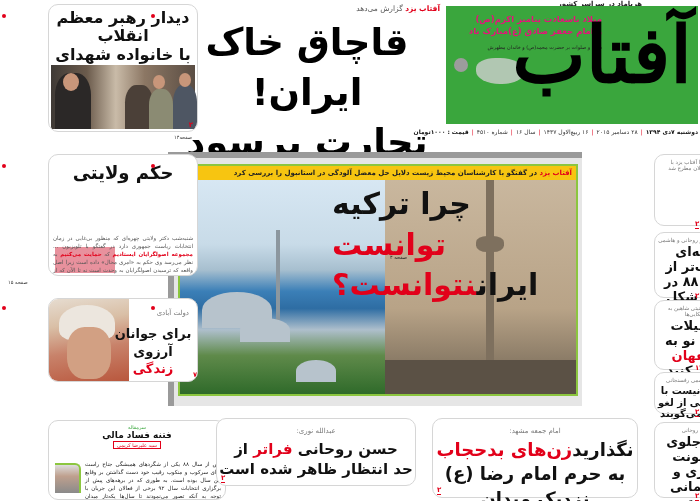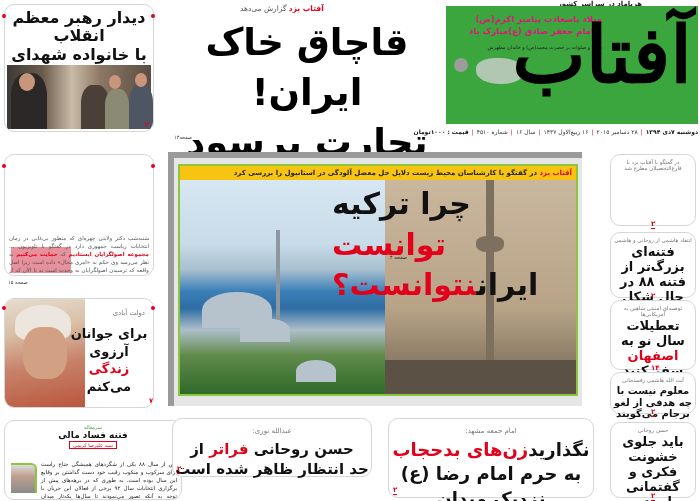--- a/index.html
+++ b/index.html
@@ -1,18 +1,18 @@
 <!DOCTYPE html>
 <html><head>
 <meta charset="utf-8">
 <style>
   * { box-sizing: border-box; margin: 0; padding: 0; }
   body { width: 700px; height: 501px; background: #ffffff; font-family: "DejaVu Sans", sans-serif; overflow: hidden; position: relative; direction: rtl; }
   .abs { position: absolute; }
-  .card { position: absolute; background: #fff; border: 1px solid #d6d6d6; border-radius: 10px; }
+  .card { position: absolute; background: #fff; border: 1px solid #d6d6d6; border-radius: 10px; margin-left: 44px; }
   .dot { position: absolute; width: 4px; height: 4px; background: #e2001a; border-radius: 50%; }
   .hl { font-weight: bold; color: #111; text-align: center; line-height: 1.15; }
   .red { color: #e2001a; }
   .kicker { color: #777; font-size: 7px; text-align: center; }
   .pg { position: absolute; font-size: 7px; color: #e2001a; font-weight: bold; }
   .pgline { display: inline-block; border-bottom: 1px solid #e2001a; }
   .body-text { font-size: 5.5px; color: #555; line-height: 1.45; text-align: justify; }
 
   
   #masthead { left: 446px; top: 6px; width: 252px; height: 118px; background: #3aa63d; }
@@ -20,21 +20,21 @@
   #masthead .occasion { position: absolute; left: 6px; top: 8px; width: 150px; color: #e4147a; font-size: 8.5px; font-weight: bold; line-height: 1.4; text-align: right; direction: rtl; }
   #masthead .salute { position: absolute; left: 6px; top: 38px; width: 150px; font-size: 5px; color: #222; text-align: right; }
   #masthead .map { position: absolute; left: 30px; top: 52px; width: 48px; height: 26px; background: #cfcfcf; border-radius: 40% 50% 45% 50%; opacity: .8; }
   #masthead .emblem { position: absolute; left: 8px; top: 52px; width: 14px; height: 14px; background: #9c9c9c; border-radius: 50%; }
   #tagline { left: 540px; top: 0; width: 120px; font-size: 7px; font-weight: bold; text-align: center; color: #222; }
   #dateline { left: 440px; top: 128px; width: 258px; font-size: 6px; color: #333; text-align: right; white-space: nowrap; }
   #dateline b { color: #111; }
   #dateline .sep { color: #e2001a; margin: 0 3px; }
 
   
-  #kicker-main { left: 240px; top: 4px; width: 200px; font-size: 7.5px; color: #555; text-align: left; }
+  #kicker-main { left: 240px; top: 4px; width: 200px; font-size: 7.5px; color: #555; text-align: right; }
   #kicker-main .brand { color: #e2001a; font-weight: bold; }
   #headline-main { left: 172px; top: 18px; width: 270px; font-size: 37px; font-weight: bold; line-height: 1.35; text-align: center; color: #000; }
   #headline-page { left: 174px; top: 134px; font-size: 5px; color: #333; direction: ltr; }
 
   
   #feature-frame { left: 168px; top: 152px; width: 414px; height: 254px; background: #e6e6e6; border-top: 6px solid #9a9a9a; border-left: 6px solid #9a9a9a; }
   #feature { left: 178px; top: 164px; width: 400px; height: 232px; border: 2px solid #8cc63f; overflow: hidden; }
   #feature .bar { position: absolute; left: 0; top: 0; right: 0; height: 14px; background: #f7c511; font-size: 7px; font-weight: bold; color: #222; padding-right: 4px; line-height: 14px; white-space: nowrap; overflow: hidden; text-align: right; }
   #feature .bar .brand { color: #e2001a; }
   #feature .istanbul { position: absolute; left: 0; top: 14px; width: 205px; bottom: 0; background: linear-gradient(180deg, #d7e7f3 0%, #c8dbe8 30%, #a7bfcf 42%, #3b7fb7 52%, #2e6da3 60%, #aebfcc 70%, #5f8a4a 82%, #2f6a2a 100%); }
@@ -53,21 +53,21 @@
   #leader-card .photo { position: absolute; left: 2px; top: 60px; right: 2px; bottom: 2px; background: linear-gradient(90deg, #3f3a36 0%, #6b5b4c 25%, #c9bba8 45%, #8c7764 65%, #5a4d43 100%); }
   #leader-card .person { position: absolute; bottom: 0; background: #3c3734; border-radius: 40% 40% 0 0; }
   #leader-card .head { position: absolute; border-radius: 50%; background: #c8967a; }
 
   #velayat-card { left: 4px; top: 154px; width: 150px; height: 122px; overflow: hidden; }
   #velayat-card .hl { font-size: 18px; margin-top: 6px; line-height: 1.3; }
   #velayat-card .body-text { position: absolute; left: 4px; right: 4px; top: 80px; }
   #velayat-card .body-text .em { color: #e2001a; font-weight: bold; }
   #velayat-card .stamp { position: absolute; left: 6px; top: 92px; width: 60px; height: 26px; background: rgba(214, 55, 76, .55); }
 
-  #actor-card { left: 4px; top: 298px; width: 150px; height: 110px; overflow: hidden; }
+  #actor-card { left: 4px; top: 298px; width: 150px; height: 84px; overflow: hidden; }
   #actor-card .photo { position: absolute; left: 0; top: 0; width: 80px; bottom: 0; background: linear-gradient(170deg, #e6dcd0 0%, #d9bfa6 30%, #c8826a 60%, #b9573d 100%); }
   #actor-card .hair { position: absolute; left: 10px; top: 6px; width: 56px; height: 36px; background: #ece6de; border-radius: 50% 50% 30% 30%; }
   #actor-card .face { position: absolute; left: 18px; top: 28px; width: 44px; height: 52px; background: #d2a083; border-radius: 40%; }
   #actor-card .kicker { position: absolute; right: 8px; top: 10px; }
   #actor-card .hl { position: absolute; right: 4px; top: 26px; width: 80px; font-size: 13px; line-height: 1.35; }
 
   #editorial-card { left: 4px; top: 420px; width: 178px; height: 80px; overflow: hidden; }
   #editorial-card .label { font-size: 5px; color: #3aa63d; text-align: center; margin-top: 3px; }
   #editorial-card .title { font-size: 9px; font-weight: bold; text-align: center; color: #111; }
   #editorial-card .author { font-size: 5px; color: #e2001a; text-align: center; margin-top: 2px; }
@@ -75,21 +75,21 @@
   #editorial-card .mug { position: absolute; left: 6px; top: 42px; width: 26px; height: 30px; background: linear-gradient(180deg, #ddd 0%, #bfa08e 40%, #8a8a8a 100%); border-top: 2px solid #8cc63f; border-right: 2px solid #8cc63f; border-radius: 0 6px 0 0; }
   #editorial-card .body-text { position: absolute; right: 4px; top: 40px; left: 36px; font-size: 5.5px; color: #222; }
 
   
   .rcard { position: absolute; left: 610px; width: 86px; }
   .rcard .kicker { font-size: 5.5px; margin-top: 4px; }
   .rcard .hl { font-size: 13px; margin-top: 2px; }
   .rcard .pg { left: 40px; }
 
   
-  #noori-card { left: 172px; top: 418px; width: 200px; height: 59px; }
+  #noori-card { left: 172px; top: 418px; width: 200px; height: 68px; }
   #noori-card .kicker { margin-top: 8px; }
   #noori-card .hl { font-size: 15px; margin-top: 4px; line-height: 1.35; }
   #mashhad-card { left: 388px; top: 418px; width: 206px; height: 80px; }
   #mashhad-card .kicker { margin-top: 8px; }
   #mashhad-card .hl { font-size: 18px; margin-top: 3px; line-height: 1.35; }
 </style>
 </head>
 <body>
 
 <div class="abs" id="tagline">هرباماد در سراسر کشور</div>
@@ -154,20 +154,21 @@
     <div class="head" style="left:102px;top:10px;width:12px;height:14px;"></div>
     <div class="head" style="left:128px;top:8px;width:12px;height:14px;"></div>
   </div>
   <div class="pg" style="right:4px;bottom:2px;">۲</div>
 </div>
 <div class="dot" style="left:2px;top:14px;"></div>
 <div class="dot" style="left:151px;top:14px;"></div>
 
 <div class="card" id="velayat-card">
   <div class="hl">
+    <div>حکم ولایتی</div>
   </div>
   <div class="stamp"></div>
   <div class="body-text">
     <span>شنبه‌شب دکتر ولایتی چهره‌ای که منظور بی‌غایی در زمان انتخابات ریاست جمهوری دارد در گفتگو با تلویزیون ... </span><span class="em">مجموعه اصولگرایان ایستادیم</span><span> که </span><span class="em">حمایت می‌کنیم</span><span> به نظر می‌رسد وی حکم به «امری محال» داده است زیرا اصل واقعه که ترسیدن اصولگرایان به وحدت است نه تا الآن که از مدتها قبل مشخص و معلوم بوده است</span>
   </div>
 </div>
 <div class="abs" style="left:8px;top:279px;font-size:5px;color:#333;">صفحه ۱۵</div>
 <div class="dot" style="left:2px;top:164px;"></div>
 <div class="dot" style="left:151px;top:164px;"></div>
 

